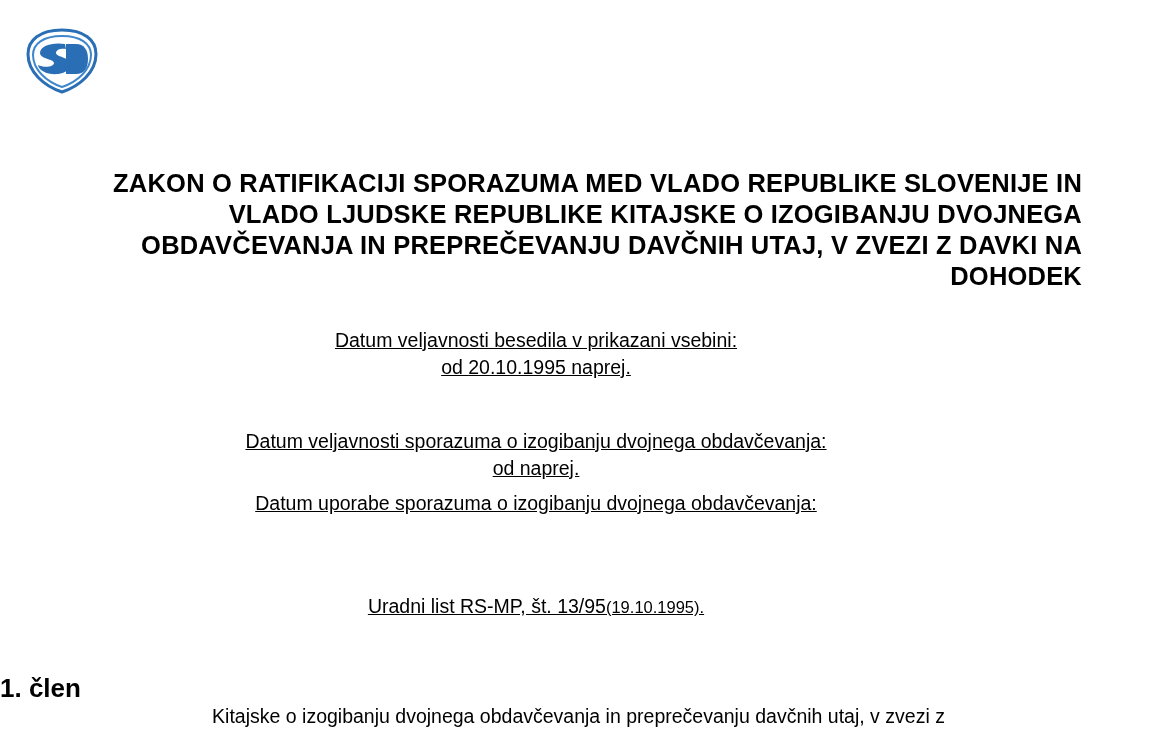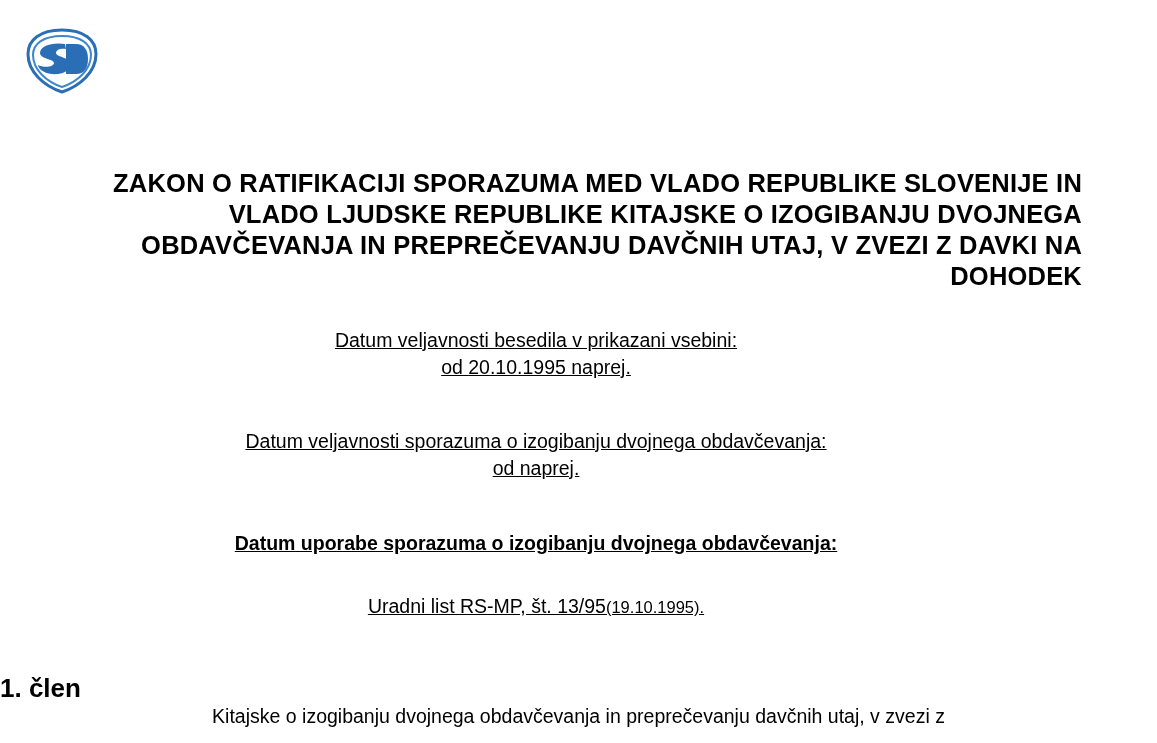--- a/index.html
+++ b/index.html
@@ -52,21 +52,21 @@
     font-size: 19.5px;
     line-height: 27px;
   }
 
   .u {
     text-decoration: underline;
   }
 
   .blk-validity { top: 327px; }
   .blk-treaty   { top: 407px; margin-top: 21px; }
-  .blk-apply    { top: 490px; font-weight: bold; margin-top: 40px; }
+  .blk-apply    { top: 490px; font-weight: normal; }
   .blk-gazette  { top: 593px; }
 
   .gazette-small {
     font-size: 16.5px;
     text-align: center;
   }
 
   .article-num {
     position: absolute;
     top: 676px;

